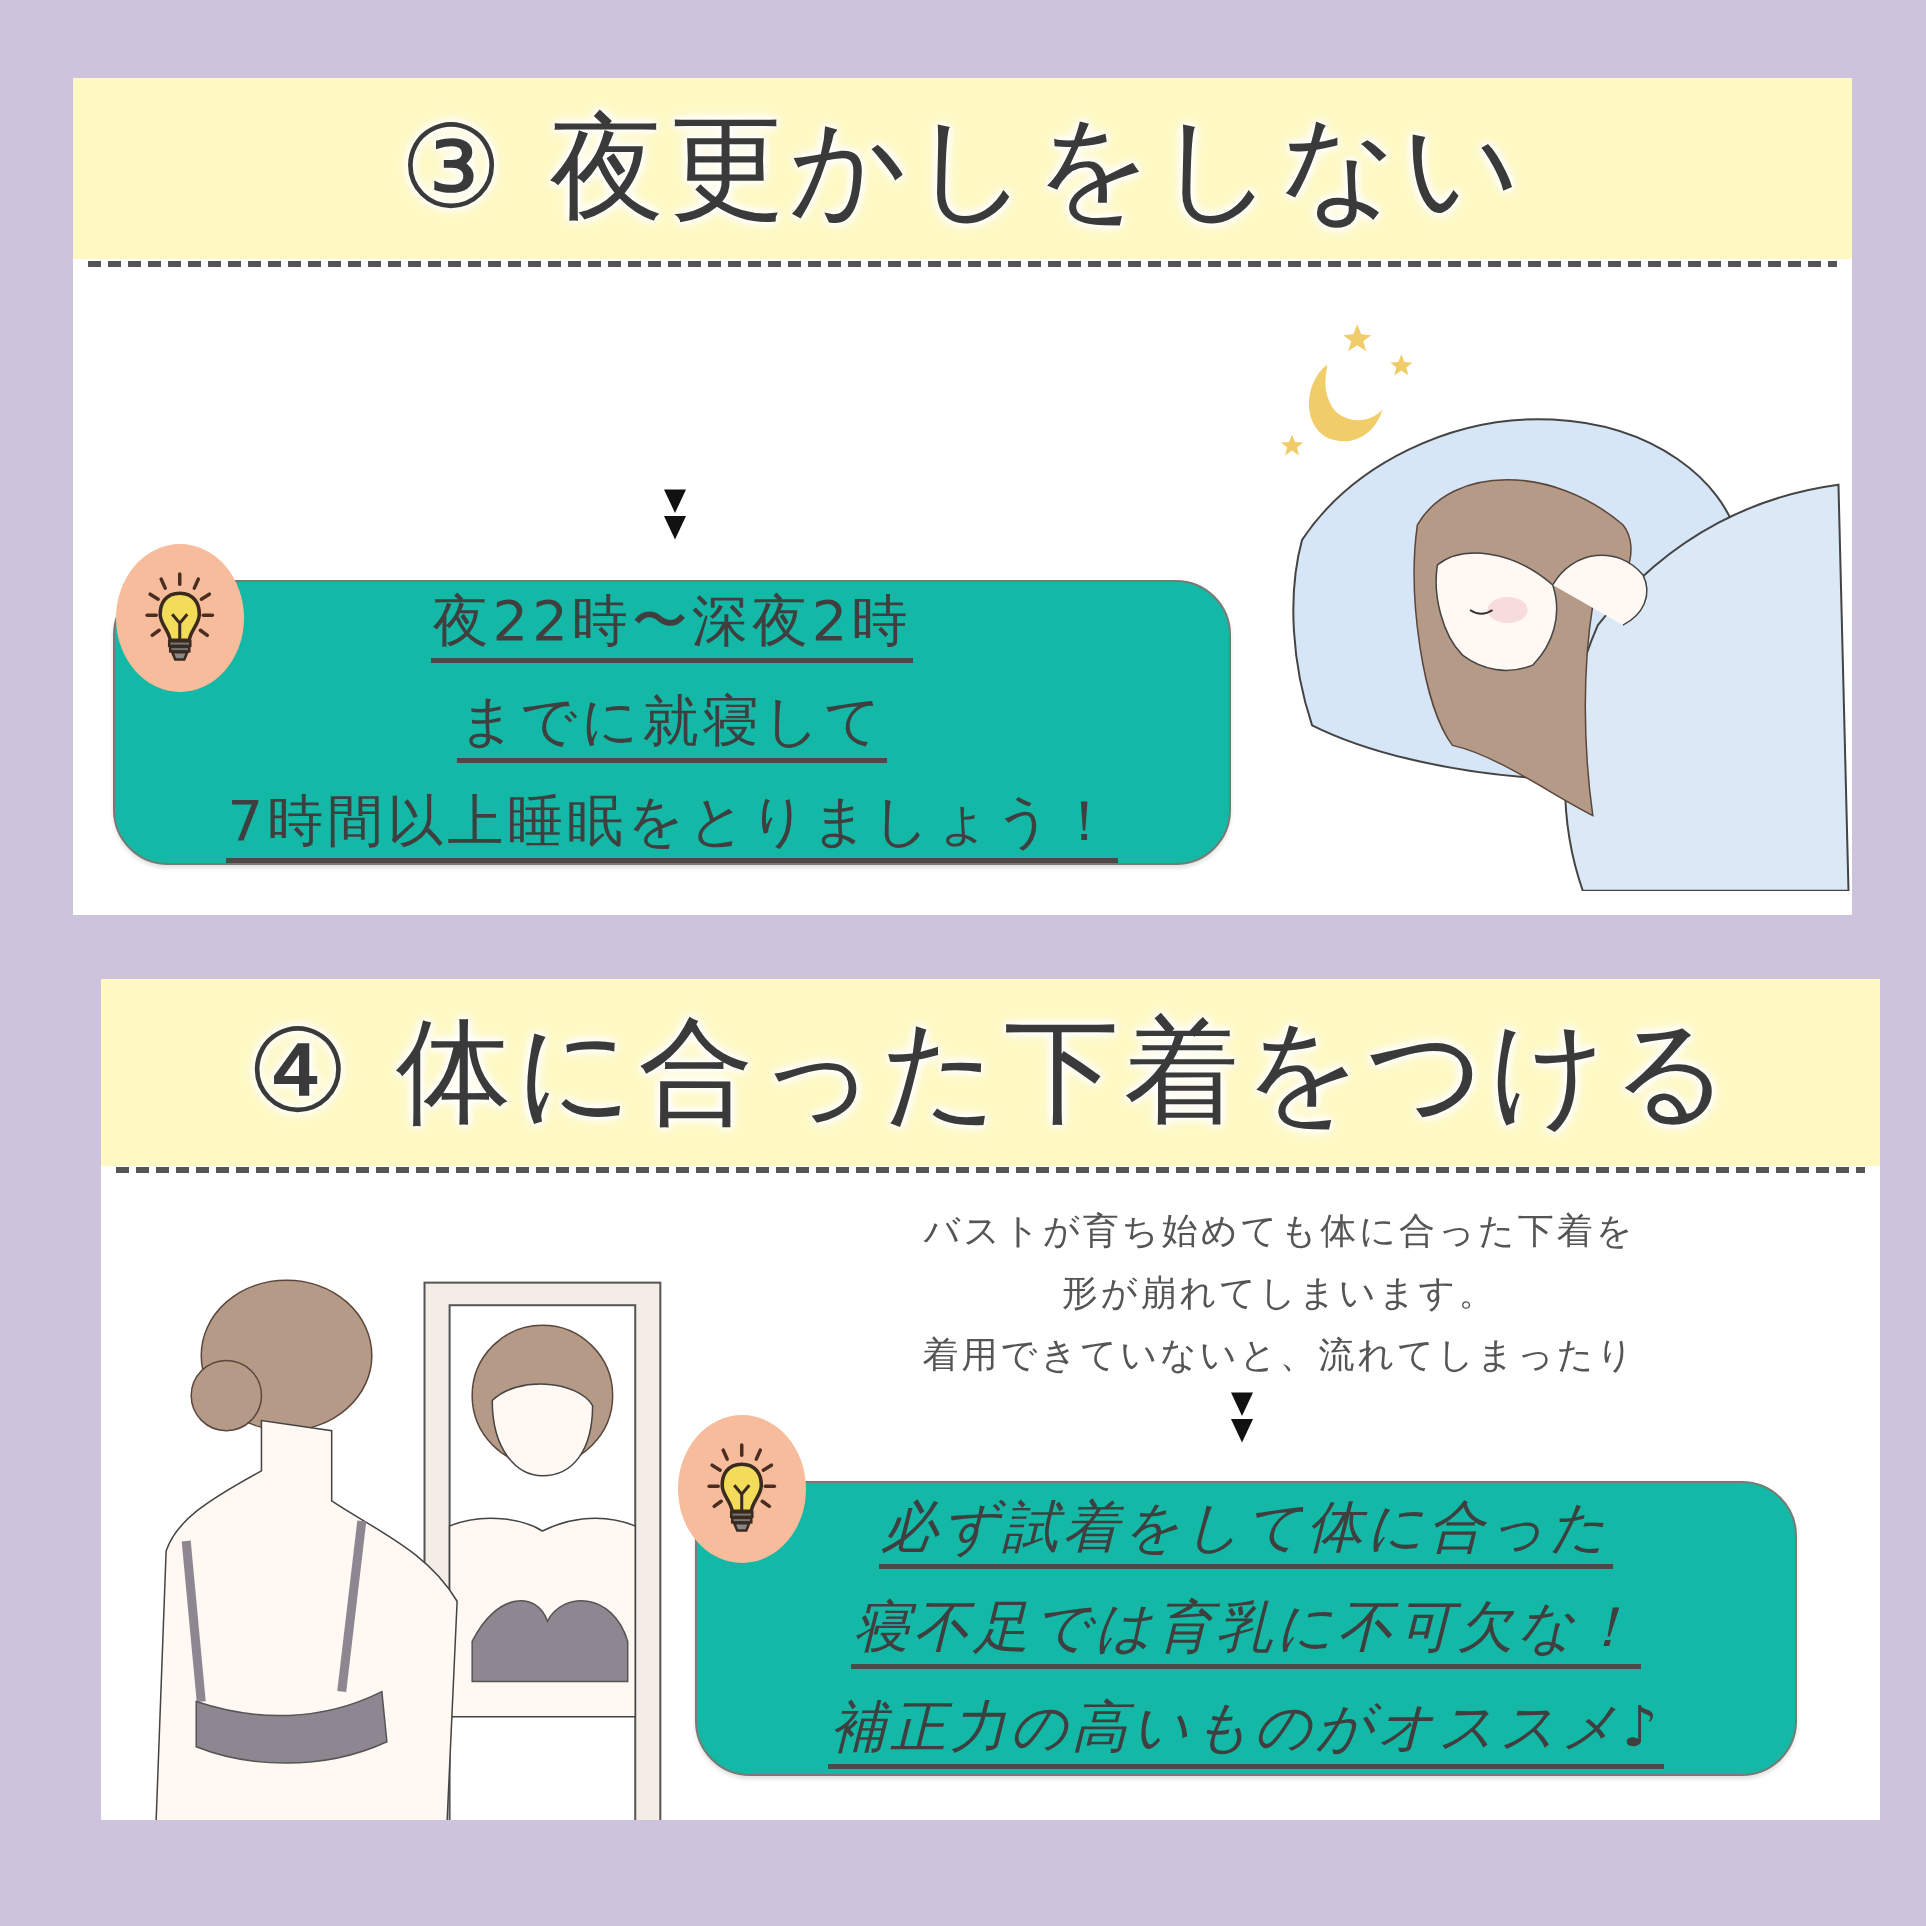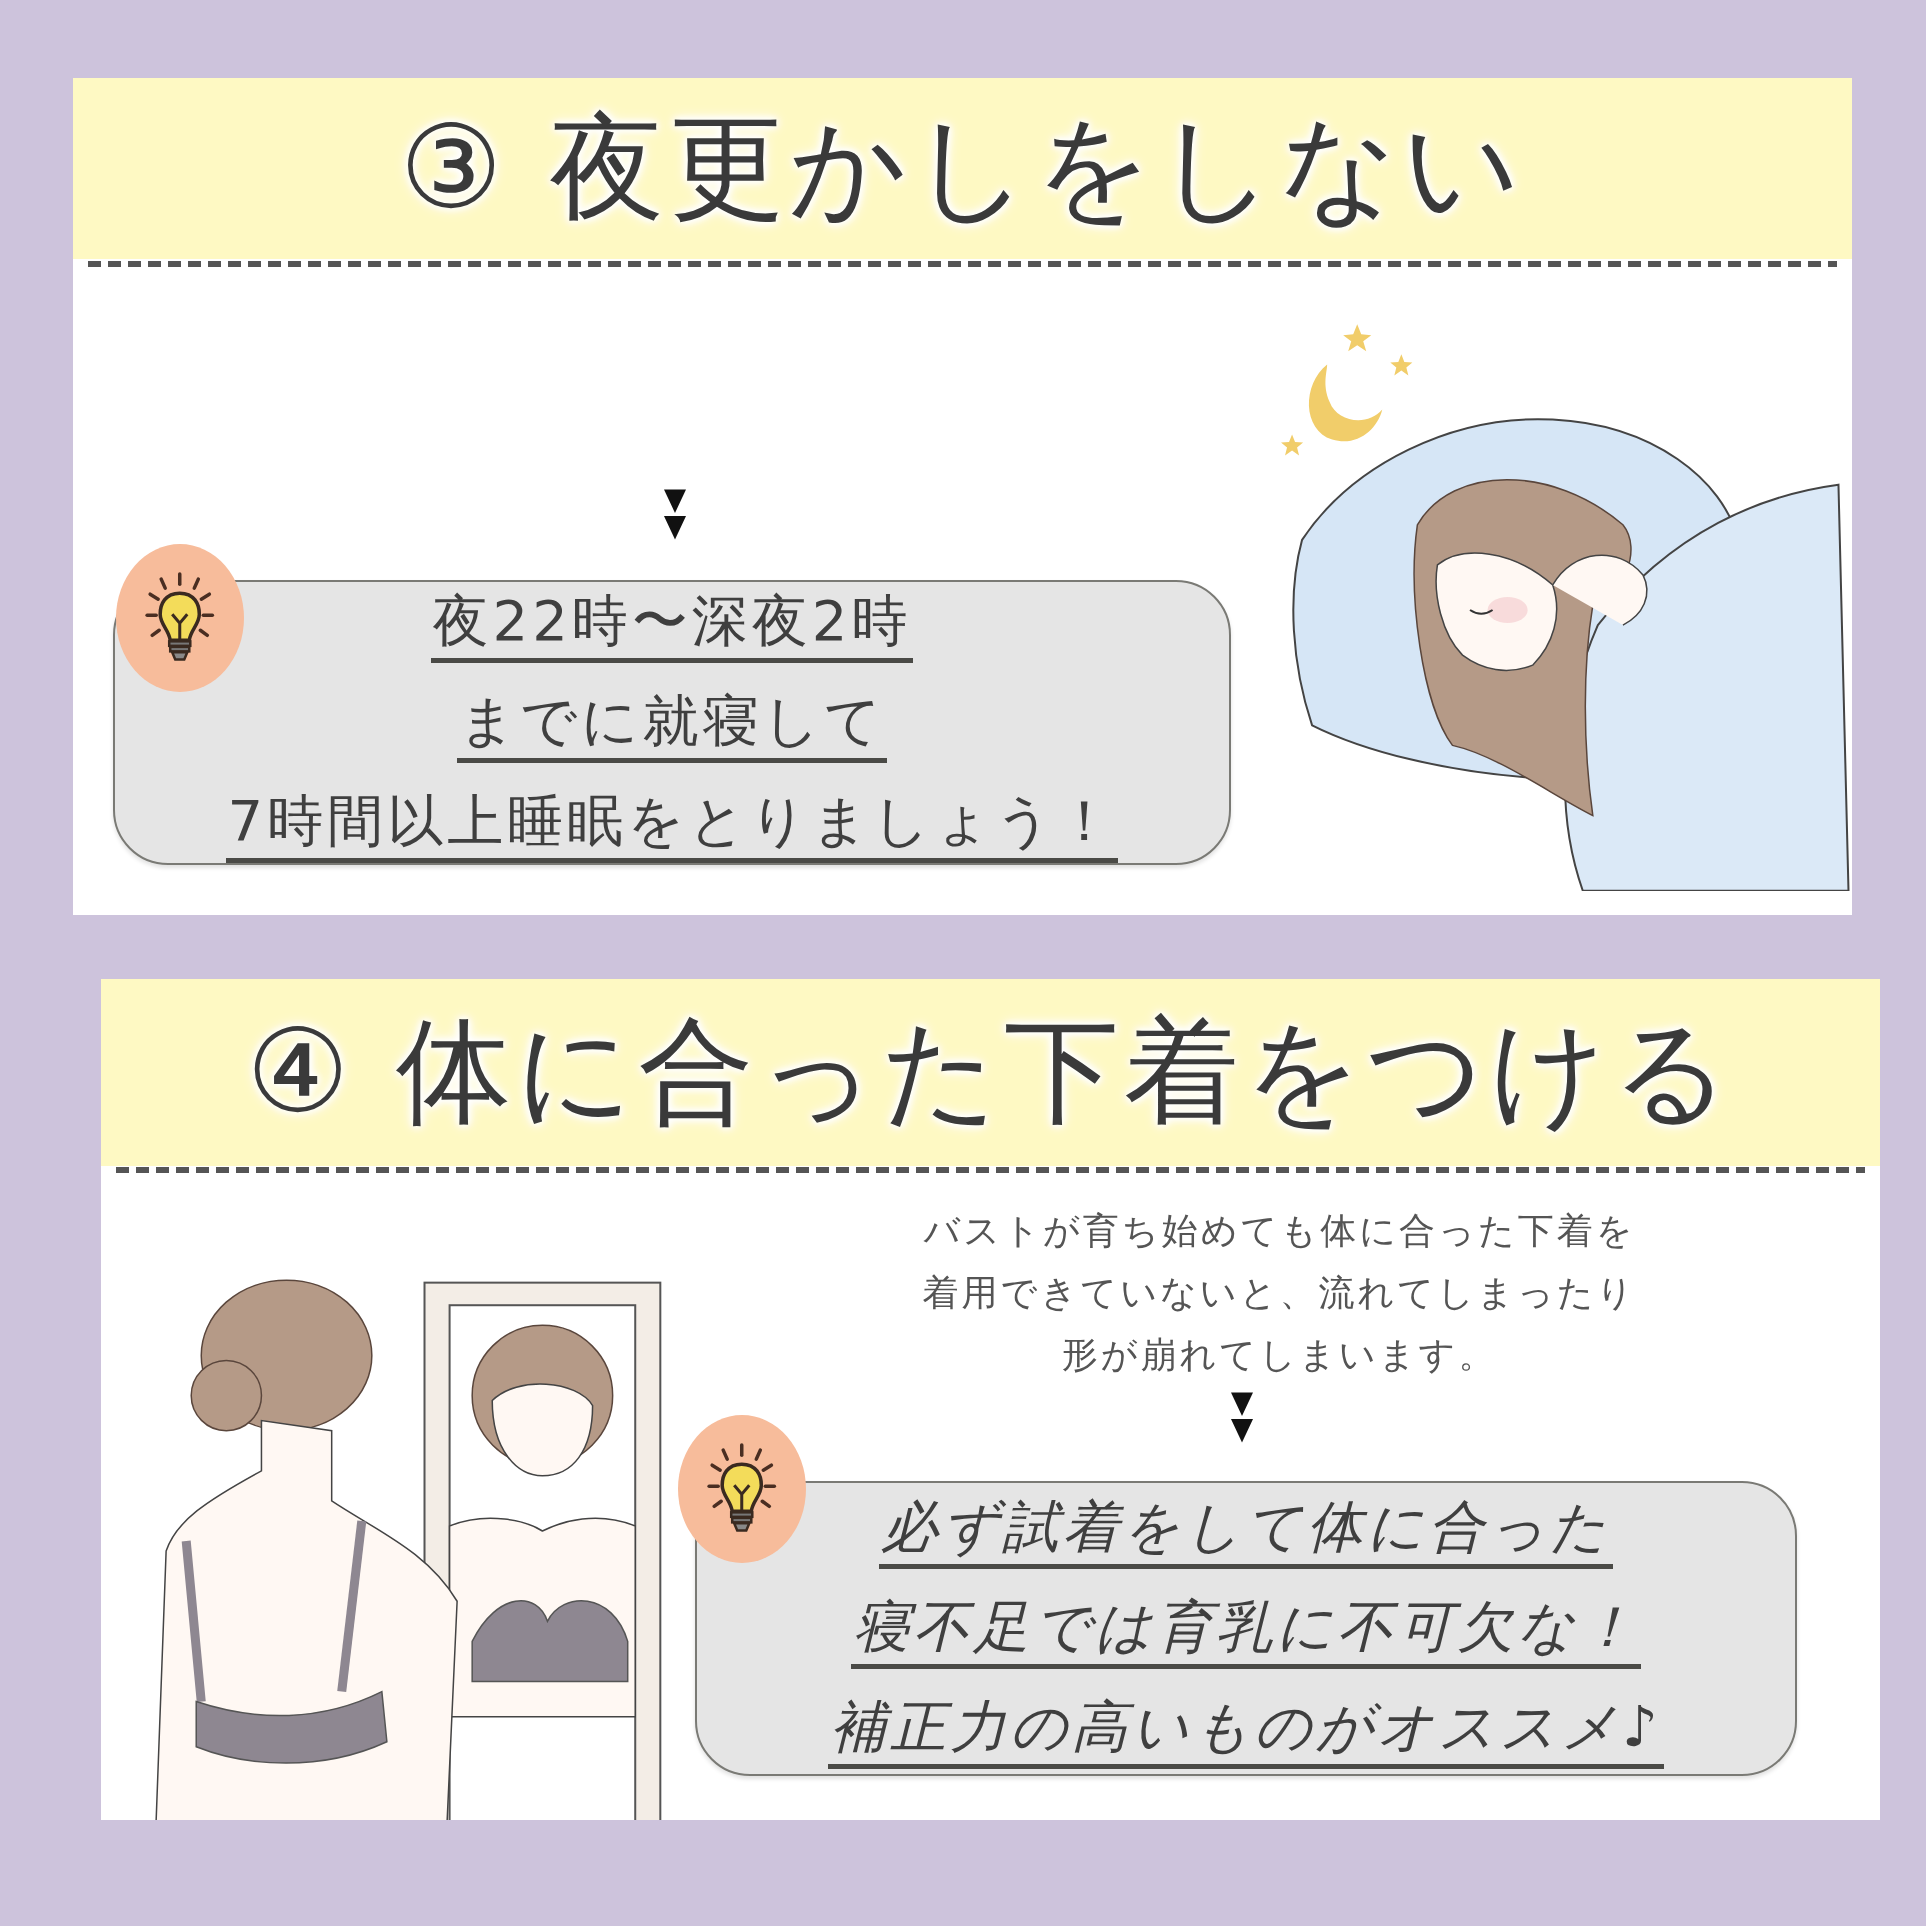--- a/index.html
+++ b/index.html
@@ -51,21 +51,21 @@
 
   .arrow {
     position: absolute; width: 30px; height: 55px;
   }
   .arrow svg { width: 100%; height: 100%; }
   .sec1 .arrow { left: 587px; top: 409px; }
   .sec2 .arrow { left: 1126px; top: 411px; }
 
   .tip-box {
     position: absolute;
-    background: #e5e5e5;
+    background: #14b8a6;
     border: 2.5px solid #7a7a75;
     border-radius: 55px;
     box-shadow: 0 3px 4px rgba(0,0,0,0.12);
     display: flex; flex-direction: column; align-items: center; justify-content: center;
   }
   .sec1 .tip-box { left: 40px; top: 502px; width: 1114px; height: 281px; }
   .sec2 .tip-box { left: 594px; top: 502px; width: 1098px; height: 291px; font-style: italic; }
 
   .tip-line {
     font-size: 56px; color: #3f3f3f; letter-spacing: 4px;
@@ -164,22 +164,22 @@
   <div class="title-band">
     <div class="title">
       <span>④</span>
       <span>体に合った下着をつける</span>
     </div>
   </div>
   <div class="dash"></div>
 
   <div class="desc">
     <div>バストが育ち始めても体に合った下着を</div>
+    <div>形が崩れてしまいます。</div>
     <div>着用できていないと、流れてしまったり</div>
-    <div>形が崩れてしまいます。</div>
   </div>
 
   <div class="arrow">
     <svg viewBox="0 0 60 110">
         <polygon points="8,5 52,5 30,52" fill="#111"></polygon>
         <polygon points="8,58 52,58 30,105" fill="#111"></polygon>
       </svg>
   </div>
 
   <div class="tip-box">

